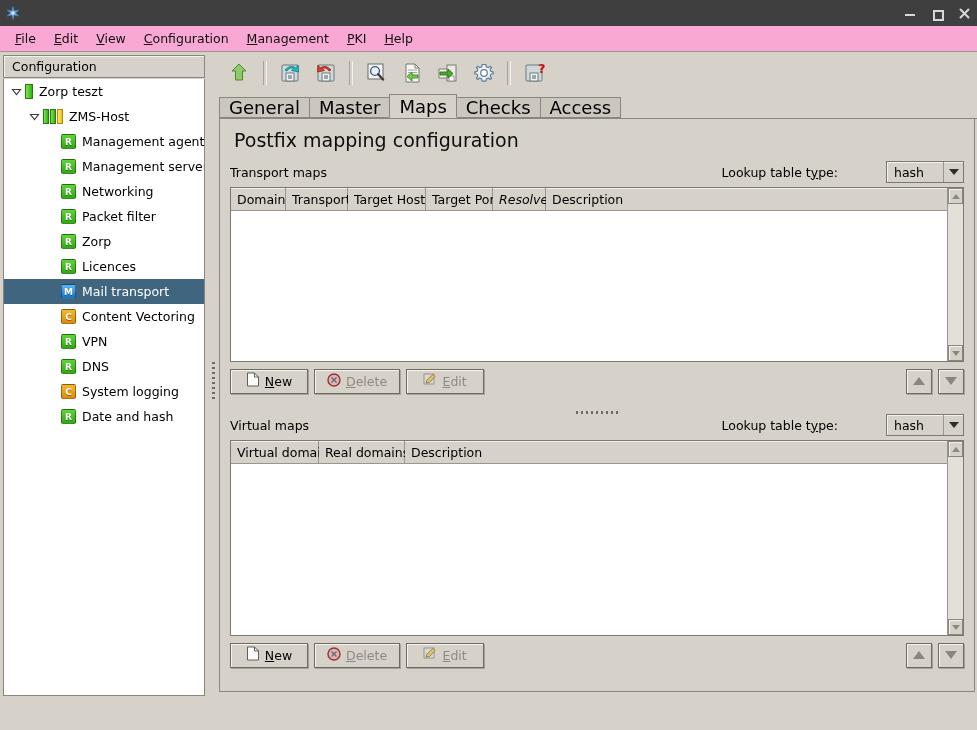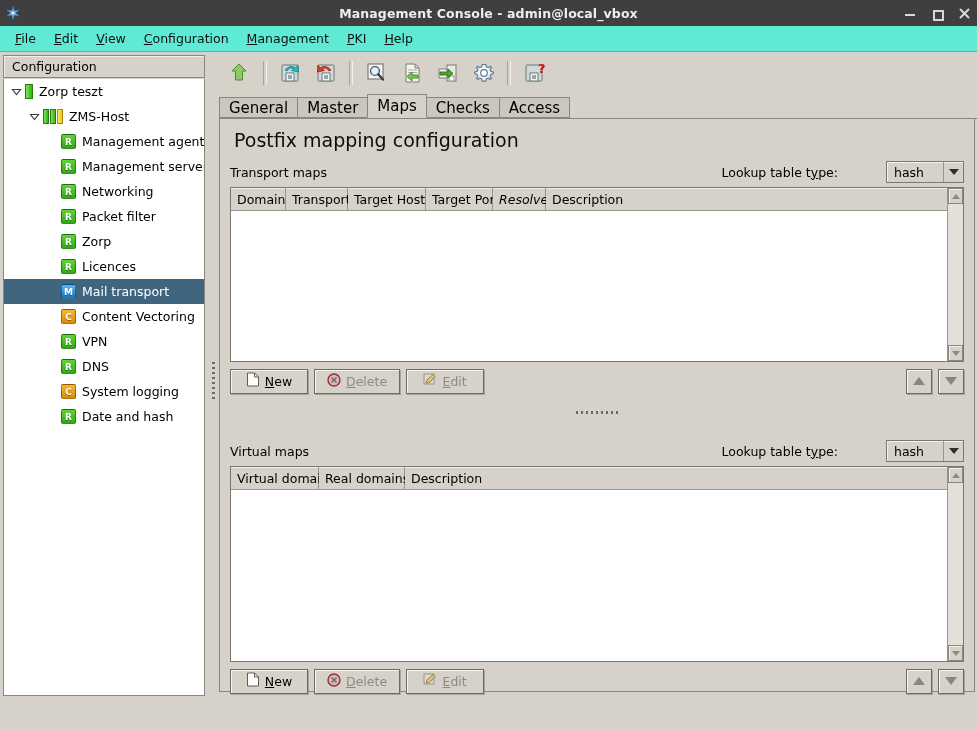--- a/index.html
+++ b/index.html
@@ -39,21 +39,21 @@
   }
   .wc-max::after {
     content: ""; position: absolute; left: 2px; top: 3px;
     width: 7px; height: 7px; border: 2px solid #d8d8d8;
   }
   .wc-close { font-size: 13px; line-height: 13px; color: #d8d8d8;
     font-weight: bold; text-align: center; }
 
   
   .menubar {
-    height: 26px; background: #5eead4;
+    height: 26px; background: #f9a8d4;
     border-bottom: 1px solid #9b968d;
     display: flex; align-items: center; padding-left: 6px;
     box-sizing: border-box;
   }
   .menuitem {
     padding: 3px 9px; font-size: 12.5px; color: #101010; cursor: default;
   }
   .menuitem u { text-decoration: underline; }
 
   
@@ -148,21 +148,21 @@
   .tsep { width: 2px; height: 24px; border-left: 1px solid #a8a39a;
           border-right: 1px solid #f3f1ed; margin: 0 4px; }
 
   
   .tabbar {
     height: 24px; margin-left: 2px; display: flex; align-items: flex-end;
     border-bottom: 1px solid #8b867d; position: relative;
   }
   .tab {
     height: 21px; padding: 0 9px; margin-right: -1px;
-    display: flex; align-items: center; font-size: 15px;
+    display: flex; align-items: center; font-size: 18px;
     background: #cbc7be; border: 1px solid #8b867d;
     border-bottom: 1px solid #8b867d;
     box-sizing: border-box; cursor: pointer; text-align: center;
   }
   .tab.active {
     background: #d6d2ca; height: 24px; border-bottom: 1px solid #d6d2ca;
     z-index: 2;
   }
 
   .panel {
@@ -286,21 +286,20 @@
 
   <div class="titlebar">
     <div class="appicon">
       <svg width="16" height="16" viewBox="0 0 16 16">
         <g fill="#7fb3e0" stroke="#3d7fc1" stroke-width="0.7">
           <path d="M8 1.5 L9.2 6 L13.8 5 L10.4 8 L13.8 11 L9.2 10 L8 14.5 L6.8 10 L2.2 11 L5.6 8 L2.2 5 L6.8 6 Z"></path>
         </g>
         <circle cx="8" cy="8" r="1.6" fill="#d7e8f7"></circle>
       </svg>
     </div>
-    <div class="tbtitle">Management Console - admin@local_vbox</div>
     <div class="wctrls">
       <div class="wc wc-min"></div>
       <div class="wc wc-max"></div>
       <div class="wc wc-close">
         <svg width="13" height="13" viewBox="0 0 13 13">
           <path d="M2.5 2.5 L10.5 10.5 M10.5 2.5 L2.5 10.5" stroke="#d8d8d8" stroke-width="2" stroke-linecap="round"></path>
         </svg>
       </div>
     </div>
   </div>
@@ -614,21 +613,21 @@
                   <i class="tri-dn"></i>
                 </div>
             </div>
           </div>
         </div>
 
         <div class="hsplit" style="top:288px;">
           <div class="grip"></div>
         </div>
 
-        <div class="section" style="top:321px;">
+        <div class="section" style="top:295px;">
           <div class="sechead">
             <div>Virtual maps</div>
             <div class="lookup">
               <span>Lookup table t<u>y</u>pe:</span>
               <div class="combo">
                 <span class="cv">hash</span>
                 <span class="carr">
                     <i class="tri-d"></i>
                   </span>
               </div>

